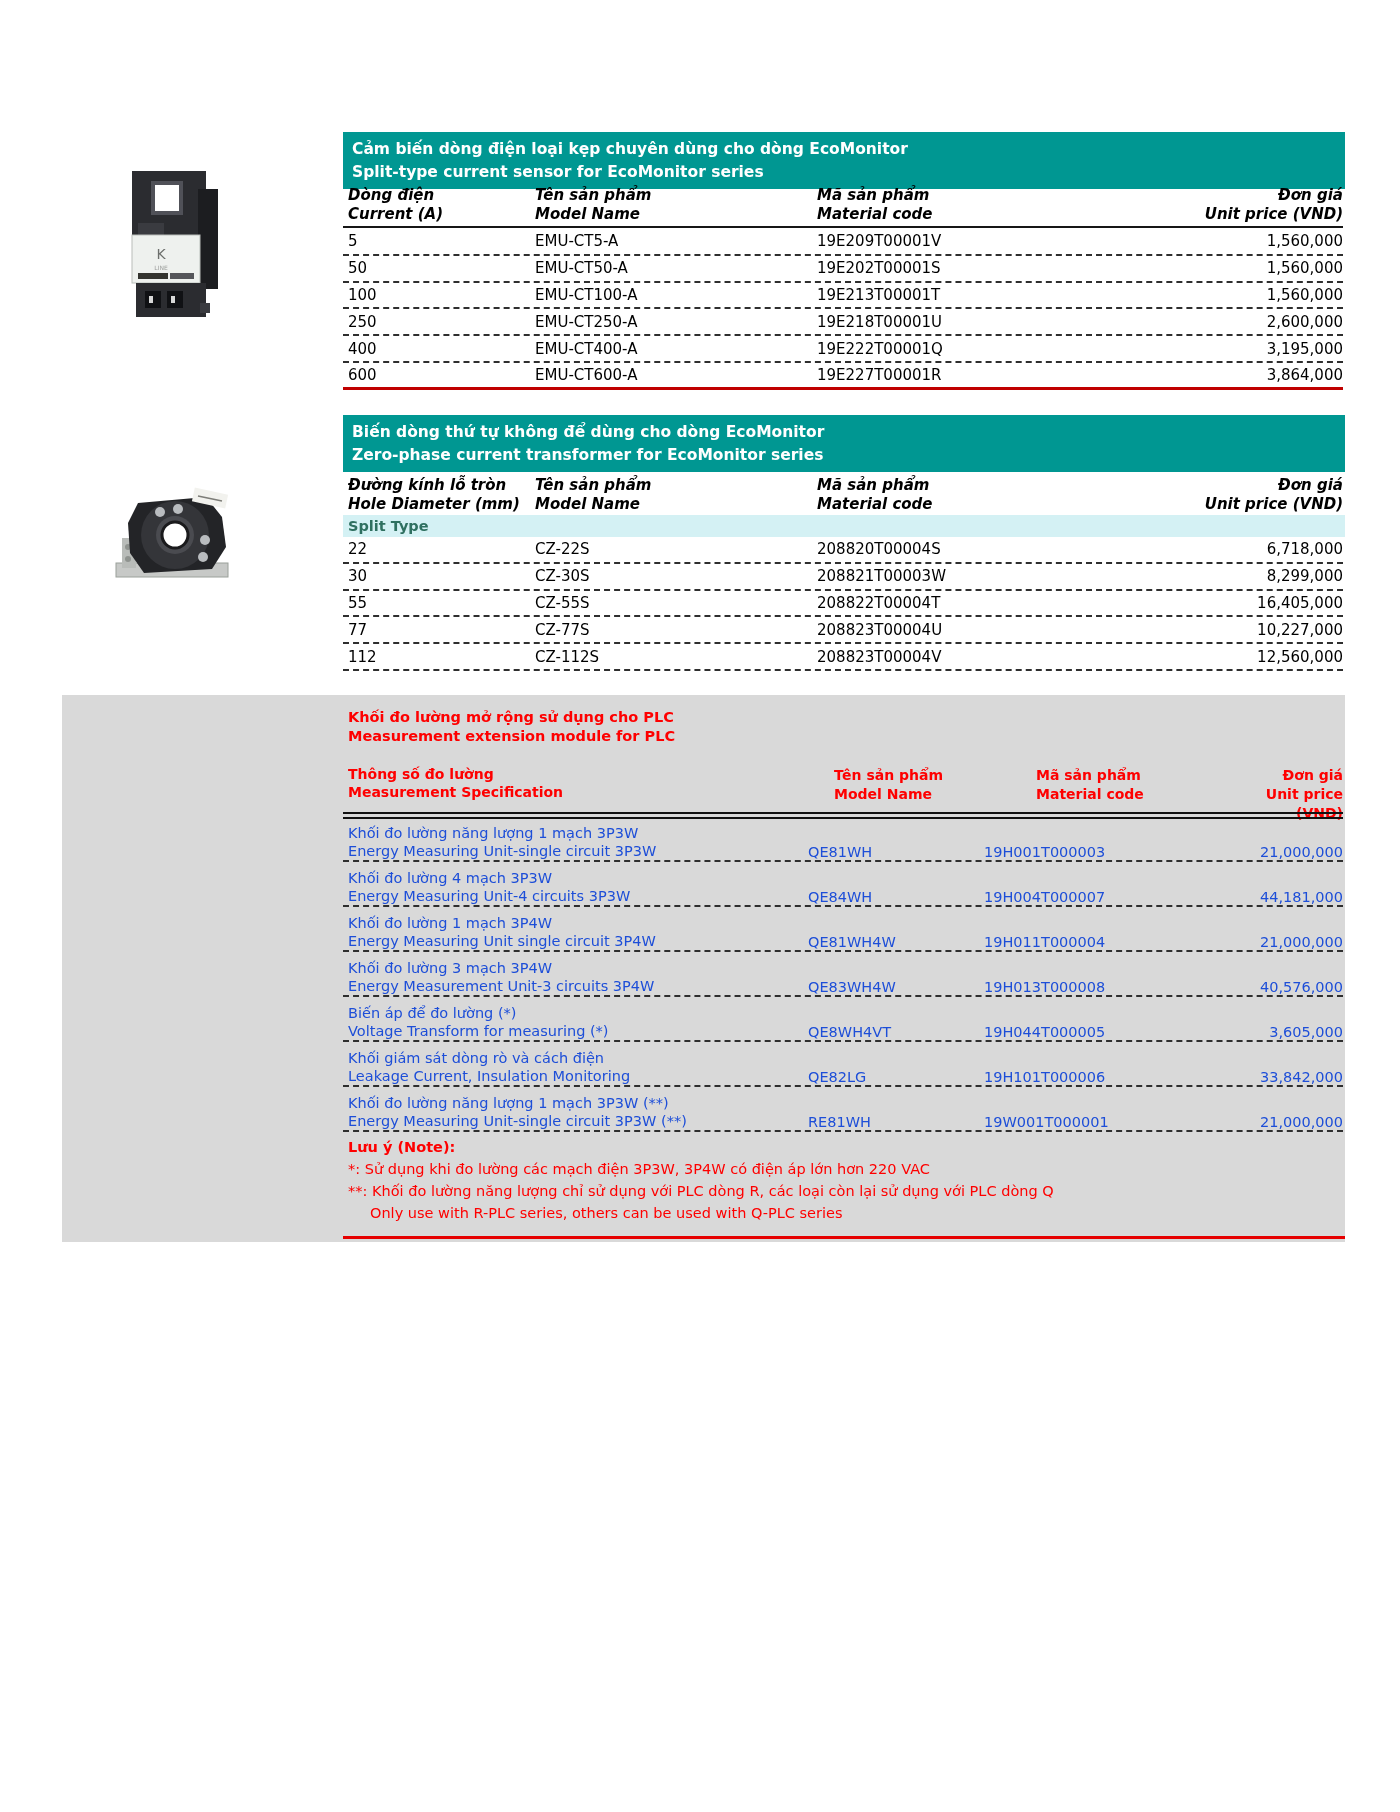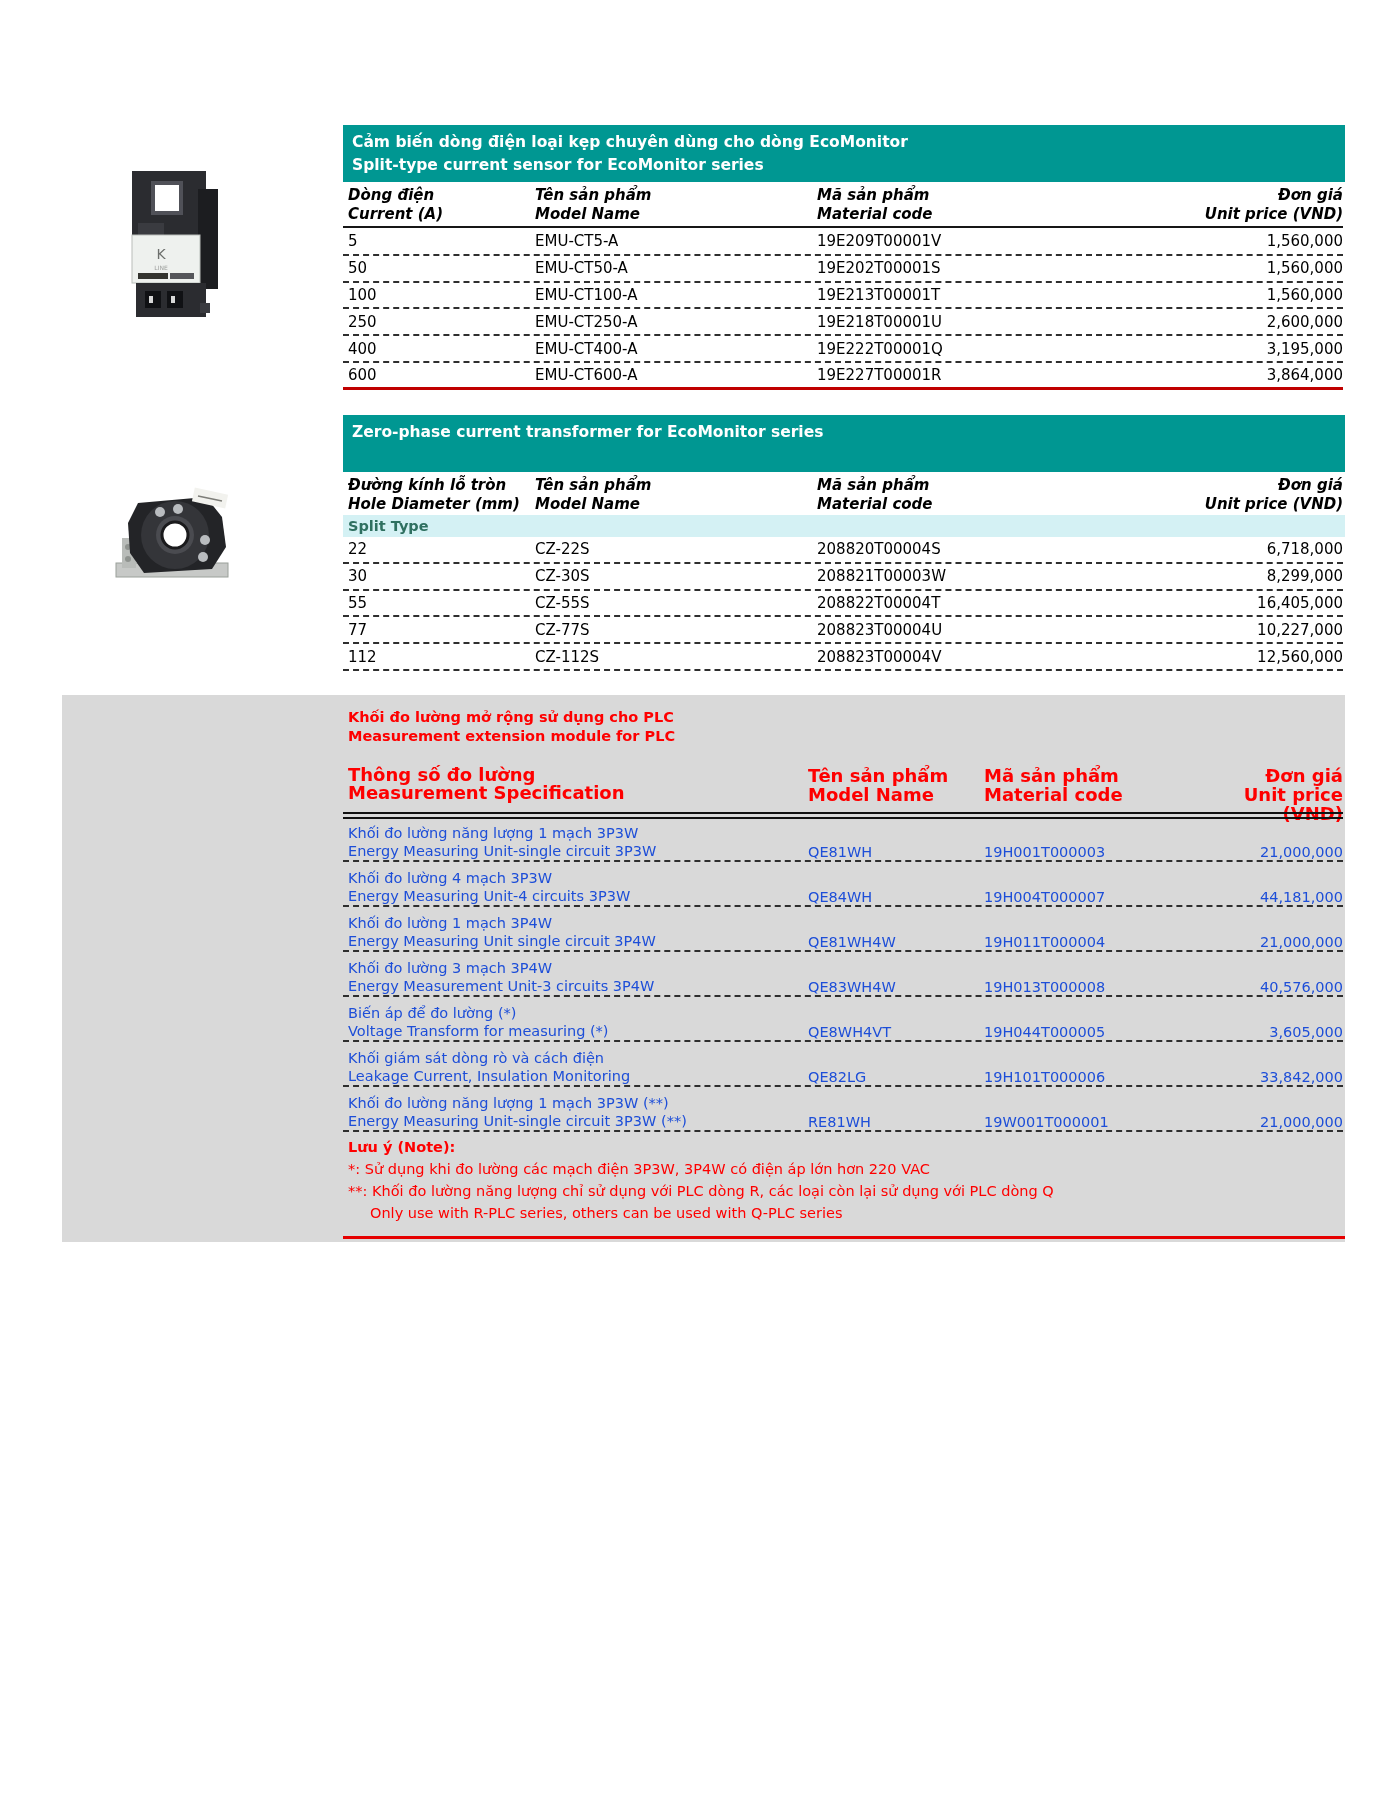--- a/index.html
+++ b/index.html
@@ -24,21 +24,21 @@
   .trow{display:flex;align-items:center;height:26.8px;font-size:15px;
         border-bottom:2px dashed #2e2e2e;box-sizing:border-box;}
   .trow.red-end{border-bottom:3px solid #c00000;}
 
   .split-band{background:#d4f1f4;color:#2f7060;font-weight:bold;font-size:14.5px;
               line-height:22px;padding-left:5px;box-sizing:border-box;}
 
   
   .gray-panel{background:#d9d9d9;}
   .red-title{color:#fe0000;font-weight:bold;font-size:14.5px;line-height:19px;}
-  .s3-head{display:flex;color:#fe0000;font-weight:bold;font-size:18px;line-height:19px;box-sizing:border-box;}
+  .s3-head{display:flex;color:#fe0000;font-weight:bold;font-size:14px;line-height:19px;box-sizing:border-box;gap:26px;}
   .dbl-rule{height:3px;border-top:2px solid #111;border-bottom:2px solid #111;box-sizing:content-box;}
   .s3row{display:flex;align-items:flex-end;height:45px;color:#1d4ed8;font-size:14.5px;
          border-bottom:2px dashed #2e2e2e;box-sizing:border-box;}
   .sc1{width:465px;padding-left:5px;box-sizing:border-box;line-height:17.5px;}
   .sc2{width:176px;}
   .sc3{width:200px;}
   .sc4{flex:1;text-align:right;}
 
   .note{color:#fe0000;font-size:14.5px;line-height:22px;}
   .note .lbl{font-weight:bold;}
@@ -113,21 +113,21 @@
     </g>
     <rect x="44" y="172" width="40" height="30" fill="#c0393b"></rect>
     <circle cx="56" cy="182" r="5.5" fill="#a8302f" stroke="#7e2423"></circle>
     <circle cx="72" cy="182" r="5.5" fill="#a8302f" stroke="#7e2423"></circle>
     <rect x="104" y="108" width="16" height="66" fill="#e9e9e5"></rect>
     <line x1="106" y1="116" x2="118" y2="116" stroke="#8c8c88" stroke-width="1"></line>
     <line x1="106" y1="124" x2="118" y2="124" stroke="#8c8c88" stroke-width="1"></line>
     <line x1="106" y1="132" x2="118" y2="132" stroke="#8c8c88" stroke-width="1"></line>
   </svg>
 
-  <div class="abs teal-band" style="left:343px;top:125px;width:1002px;height:57px">
+  <div class="abs teal-band" style="left:343px;top:132px;width:1002px;height:57px">
     <div>Cảm biến dòng điện loại kẹp chuyên dùng cho dòng EcoMonitor</div>
     <div>Split-type current sensor for EcoMonitor series</div>
   </div>
 
   <div class="abs thead ruled" style="left:343px;top:183px;width:1000px;height:45px">
     <div class="c1">
       <div>Dòng điện</div>
       <div>Current (A)</div>
     </div>
     <div class="c2">
@@ -177,20 +177,21 @@
     </div>
     <div class="trow red-end">
       <div class="c1">600</div>
       <div class="c2">EMU-CT600-A</div>
       <div class="c3">19E227T00001R</div>
       <div class="c4">3,864,000</div>
     </div>
   </div>
 
   <div class="abs teal-band" style="left:343px;top:415px;width:1002px;height:57px">
+    <div>Biến dòng thứ tự không để dùng cho dòng EcoMonitor</div>
     <div>Zero-phase current transformer for EcoMonitor series</div>
   </div>
 
   <div class="abs thead" style="left:343px;top:473px;width:1000px;height:26px">
     <div class="c1">
       <div>Đường kính lỗ tròn</div>
       <div>Hole Diameter (mm)</div>
     </div>
     <div class="c2">
       <div>Tên sản phẩm</div>

